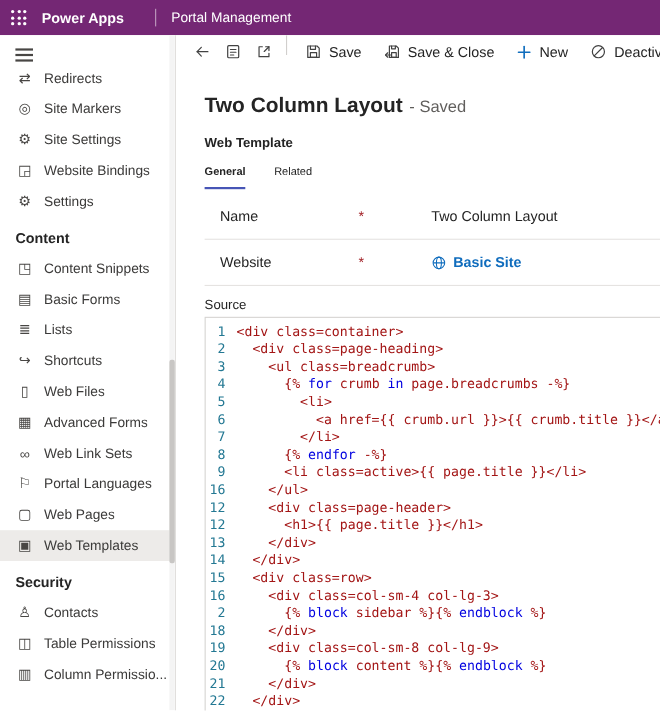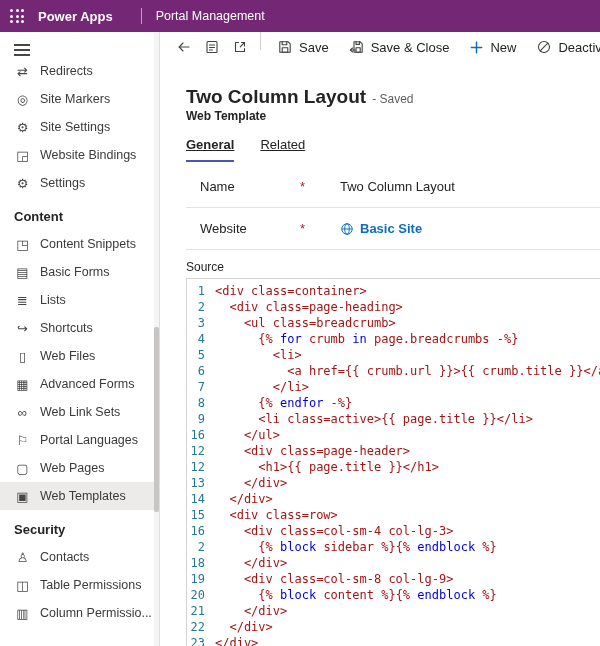--- a/index.html
+++ b/index.html
@@ -39,29 +39,29 @@
   .cmdbar { height:40px; display:flex; align-items:flex-start; padding-left:10px; white-space:nowrap; flex:none; overflow:hidden; }
   .cmd-icon-btn { width:28px; height:30px; display:flex; align-items:center; justify-content:center; cursor:pointer; flex:none; border-radius:2px; }
   .cmd-divider { width:1px; height:18px; background:#d1cfcd; margin:0 6px; flex:none; }
   .cmd-btn { display:flex; align-items:center; gap:6px; padding:0 10px; height:30px; font-size:13px; color:#242424; cursor:pointer; flex:none; border-radius:2px; }
   svg.icon { stroke:var(--icon,#424242); fill:none; stroke-width:1.1; stroke-linecap:round; stroke-linejoin:round; }
   svg.icon.plus { stroke:var(--plus-icon,#106ebe); stroke-width:1.6; }
 
   .content { padding:14px 0 0 26px; flex:1; min-width:0; }
   .page-title-row { display:flex; align-items:baseline; }
   .page-title { font-size:19px; font-weight:700; color:#242424; }
-  .page-status { font-size:12px; color:#605e5c; margin-left:6px; }
-  .page-subtitle { font-size:12px; font-weight:700; color:#242424; margin-top:1px; }
+  .page-status { font-size:15px; color:#605e5c; margin-left:6px; }
+  .page-subtitle { font-size:12px; font-weight:700; color:#242424; margin-top:15px; }
 
   .tabs { display:flex; gap:26px; margin-top:14px; }
-  .tab { font-size:13px; padding-bottom:8px; cursor:pointer; color:#242424;text-decoration:underline; }
+  .tab { font-size:10px; padding-bottom:8px; cursor:pointer; color:#242424; }
   .tab.active { font-weight:700; border-bottom:2.5px solid var(--accent,#4755b6); }
 
   .form { margin-top:4px; }
-  .form-row { display:grid; grid-template-columns:100px 40px 1fr; align-items:center; height:42px; border-bottom:1px solid #e5e3e1; padding-left:14px; font-size:13px; }
+  .form-row { display:grid; grid-template-columns:100px 40px 1fr; align-items:center; height:42px; border-bottom:1px solid #e5e3e1; padding-left:14px; font-size:13px;gap:26px; }
   .field-label { color:#242424; }
   .req { color:var(--required,#a4262c); font-size:13px; }
   .field-value { color:#242424; cursor:text; }
   .link-value { display:flex; align-items:center; gap:6px; color:var(--link,#0f6cbd); font-weight:700; cursor:pointer; }
   .link-value svg { stroke:var(--link,#0f6cbd); fill:none; stroke-width:1.1; }
 
   .source-label { font-size:12px; color:#242424; margin:10px 0 4px; }
   .editor { border:1px solid #d6d4d2; margin-right:-12px; font-family:"DejaVu Sans Mono","Liberation Mono",monospace; font-size:12px; line-height:16px; padding:4px 0 2px 2px; cursor:text; background:#fff; }
   .cl { display:flex; white-space:pre; }
   .ln { width:26px; text-align:right; padding-right:10px; color:var(--line-number,#237893); flex:none; }

